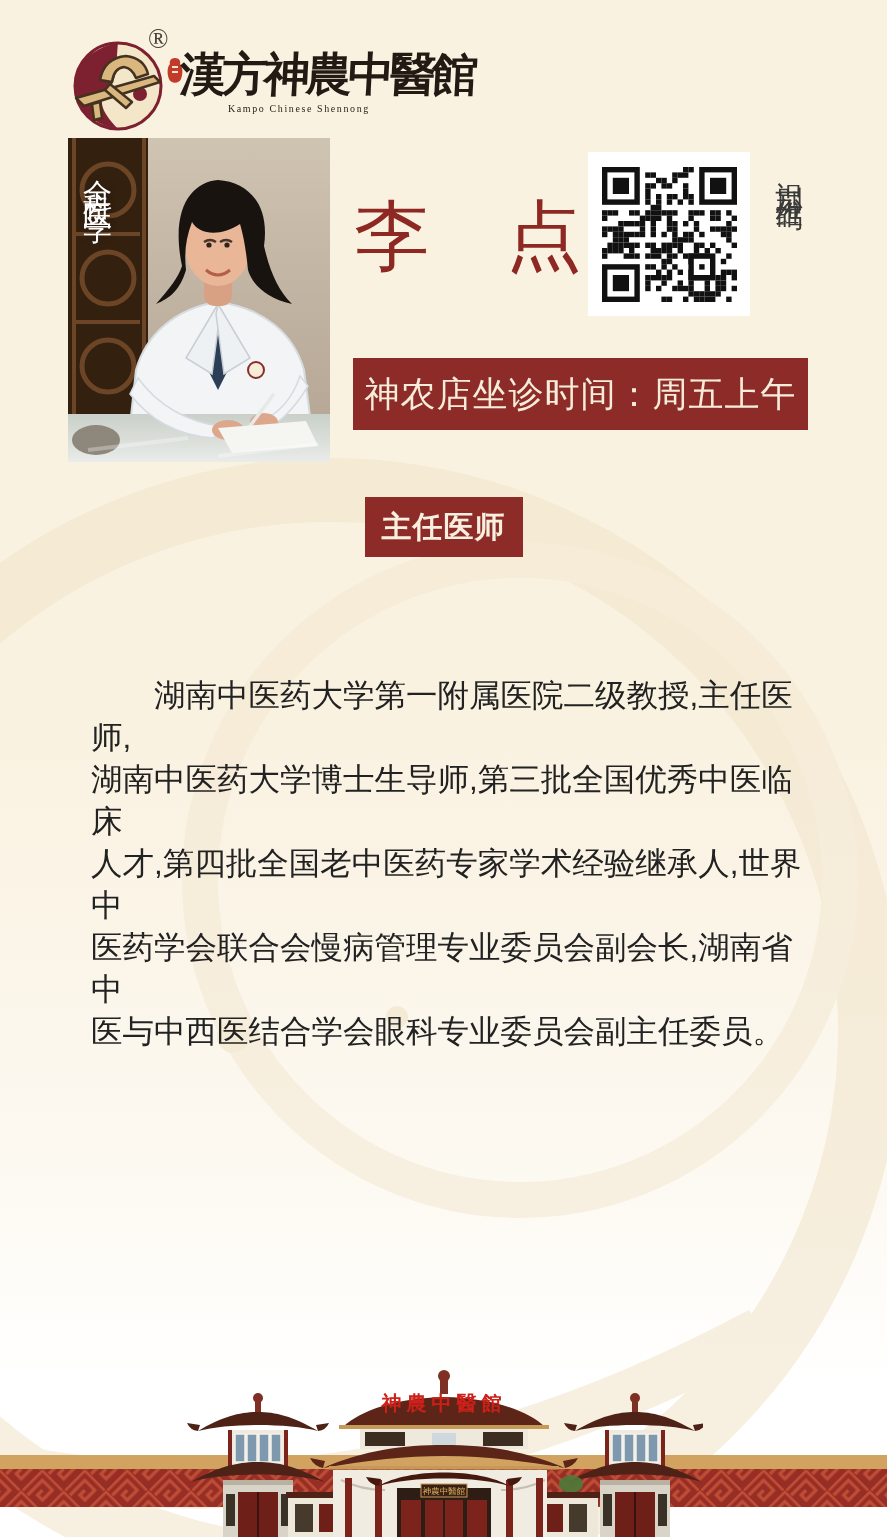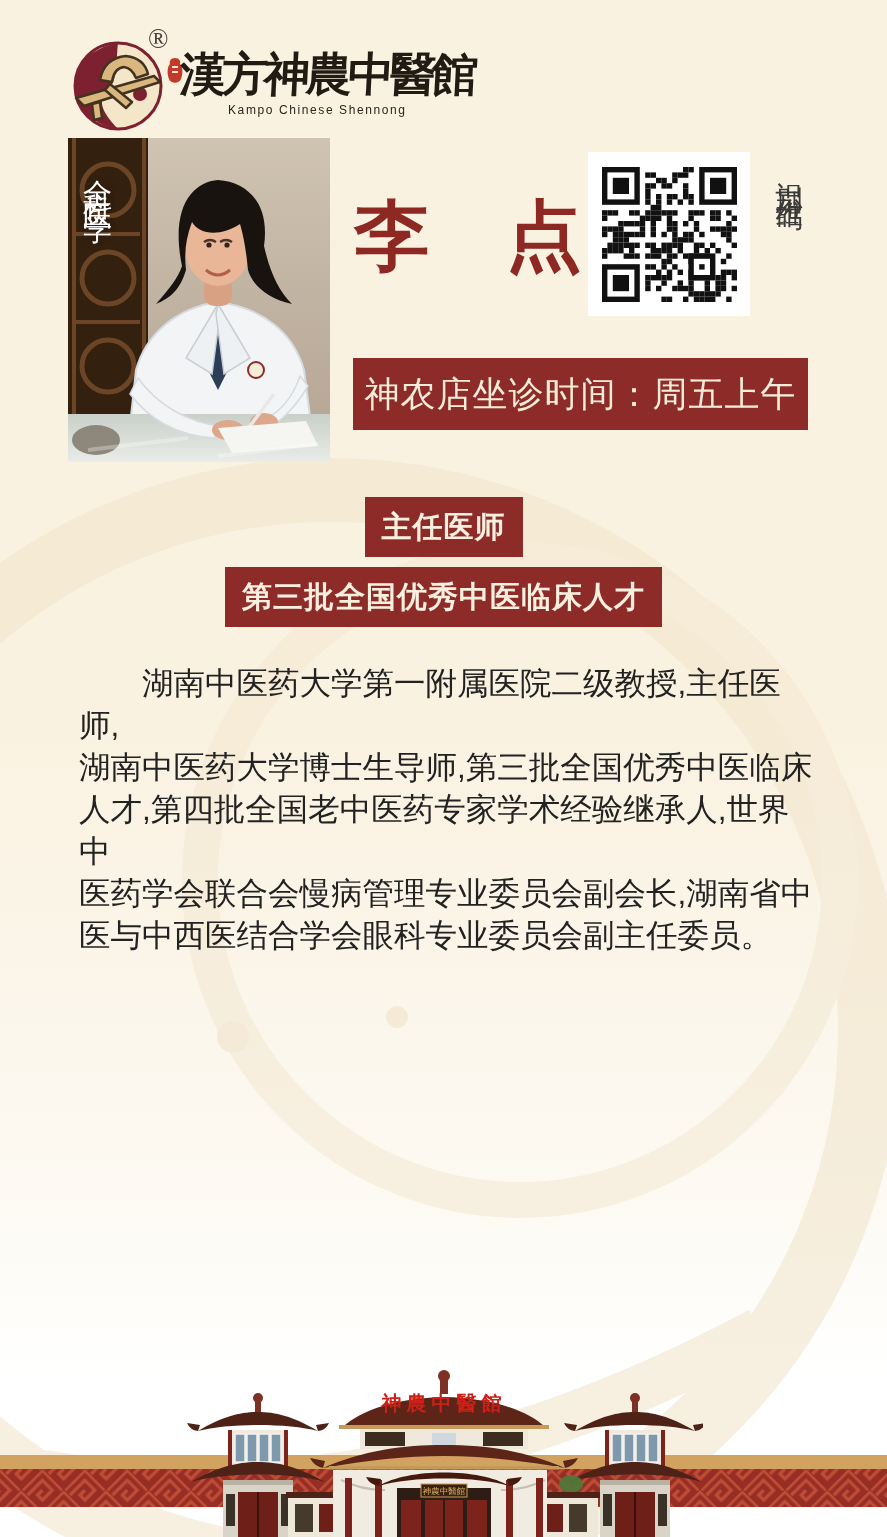--- a/index.html
+++ b/index.html
@@ -8,42 +8,42 @@
     background:linear-gradient(180deg,#faf2e1 0%,#faf2e1 48%,#fbf5e9 62%,#fdfaf3 78%,#ffffff 90%,#ffffff 100%);
     font-family:"Liberation Sans",sans-serif;
   }
   .abs{position:absolute;}
   
   .watermark{left:0;top:0;width:887px;height:1537px;pointer-events:none;}
   
   .reg-mark{left:148px;top:24px;font-size:27px;color:#4a4038;font-family:"Liberation Serif",serif;}
   .logo-title{left:180px;top:44px;width:300px;font-size:46px;font-weight:700;letter-spacing:-4px;
     color:#211b14;font-family:"Liberation Serif",serif;transform:skewX(-3deg);white-space:nowrap;}
-  .logo-sub{left:228px;top:103px;font-size:12px;letter-spacing:1.6px;color:#2b241c;
-    font-family:Liberation Sans, sans-serif;white-space:nowrap;}
+  .logo-sub{left:228px;top:103px;font-size:10px;letter-spacing:1.6px;color:#2b241c;
+    font-family:Liberation Serif, serif;white-space:nowrap;}
   
   .photo{left:68px;top:138px;width:262px;height:324px;}
   .specialty{left:78px;top:156px;writing-mode:vertical-rl;font-size:29px;color:#ffffff;
     letter-spacing:12px;text-shadow:0 0 6px rgba(40,30,20,.45);}
   
-  .doctor-name{left:348px;top:186px;width:240px;font-size:76px;font-weight:700;color:#8e2823;
+  .doctor-name{left:348px;top:186px;width:240px;font-size:76px;font-weight:400;color:#8e2823;
     text-align:center;white-space:nowrap;letter-spacing:0;}
   .qr-box{left:588px;top:152px;width:162px;height:164px;background:#ffffff;}
   .qr-caption{left:771px;top:160px;writing-mode:vertical-rl;font-size:27px;color:#3a3a3a;letter-spacing:6px;}
   
   .banner{left:353px;top:358px;width:455px;height:72px;background:#8c2b28;display:flex;
     align-items:center;justify-content:center;font-size:35px;color:#f6ecd9;letter-spacing:1px;}
   
   .badge-rows{left:0;top:497px;width:887px;display:flex;flex-direction:column;gap:10px;align-items:center;}
   .badge-row{display:flex;gap:7px;justify-content:center;}
   .badge{background:#8c2b28;color:#f8efdf;font-size:30px;font-weight:700;height:60px;
     line-height:60px;padding:0 17px;letter-spacing:1px;white-space:nowrap;}
   
   .bio{left:79px;top:662px;width:736px;color:#222222;font-size:31.5px;line-height:42px;}
-  .bio p{margin:0;white-space:pre-line;}
+  .bio p{margin:12px;white-space:pre-line;}
   
   .band-tan{left:0;top:1455px;width:887px;height:14px;background:#d2a360;}
   .band-red{left:0;top:1469px;width:887px;height:38px;}
   .building{left:183px;top:1368px;width:520px;height:169px;}
 </style>
 </head>
 <body>
 
 <div class="page">
 
@@ -370,21 +370,20 @@
   </div>
   <div class="abs qr-caption">识别二维码</div>
 
   <div class="abs banner">神农店坐诊时间：周五上午</div>
 
   <div class="abs badge-rows">
     <div class="badge-row">
       <div class="badge">主任医师</div>
     </div>
     <div class="badge-row">
-      <div class="badge">第三批全国优秀中医临床人才</div>
     </div>
   </div>
 
   <div class="abs bio">
     <p>　　湖南中医药大学第一附属医院二级教授,主任医师,
 湖南中医药大学博士生导师,第三批全国优秀中医临床
 人才,第四批全国老中医药专家学术经验继承人,世界中
 医药学会联合会慢病管理专业委员会副会长,湖南省中
 医与中西医结合学会眼科专业委员会副主任委员。</p>
   </div>

